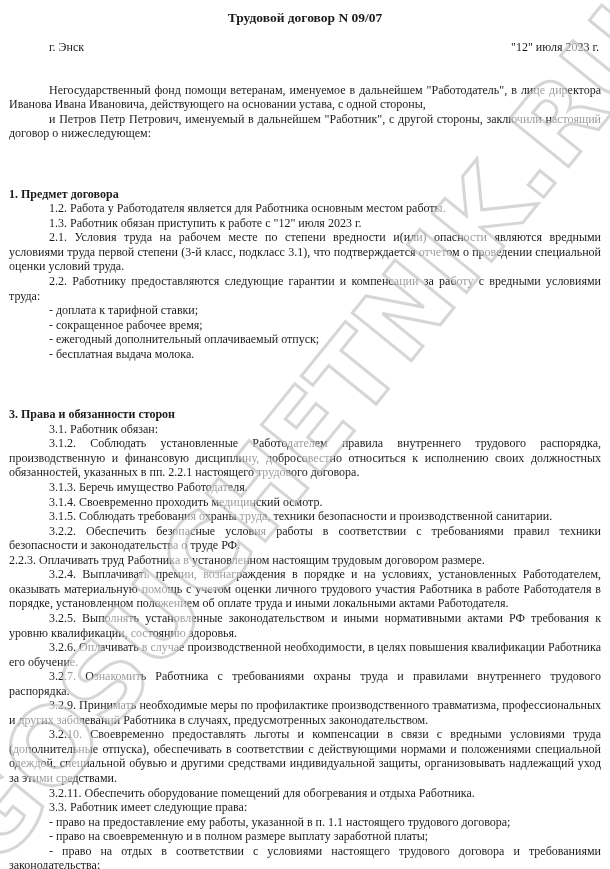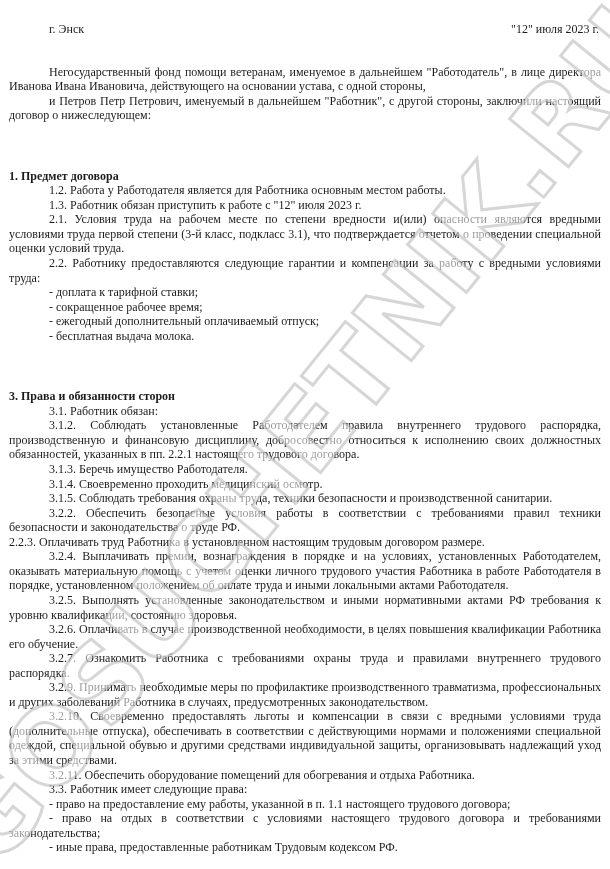--- a/index.html
+++ b/index.html
@@ -67,20 +67,21 @@
     -webkit-text-stroke: 3px rgba(165, 165, 165, 0.45);
     pointer-events: none;
     z-index: 5;
     user-select: none;
   }
 </style>
 </head>
 <body style="background: rgb(255, 255, 255);">
 
 <div class="page" style="color: rgb(28, 28, 28);">
+  <div class="doc-title">Трудовой договор N 09/07</div>
 
   <div class="meta-row">
     <span class="meta-city">г. Энск</span>
     <span class="meta-date">"12" июля 2023 г.</span>
   </div>
 
   <div>
       <div class="para">Негосударственный фонд помощи ветеранам, именуемое в дальнейшем "Работодатель", в лице директора Иванова Ивана Ивановича, действующего на основании устава, с одной стороны,</div>
       <div class="para">и Петров Петр Петрович, именуемый в дальнейшем "Работник", с другой стороны, заключили настоящий договор о нижеследующем:</div>
       <div class="heading">1. Предмет договора</div>
@@ -102,18 +103,19 @@
       <div class="para0">2.2.3. Оплачивать труд Работника в установленном настоящим трудовым договором размере.</div>
       <div class="para">3.2.4. Выплачивать премии, вознаграждения в порядке и на условиях, установленных Работодателем, оказывать материальную помощь с учетом оценки личного трудового участия Работника в работе Работодателя в порядке, установленном положением об оплате труда и иными локальными актами Работодателя.</div>
       <div class="para">3.2.5. Выполнять установленные законодательством и иными нормативными актами РФ требования к уровню квалификации, состоянию здоровья.</div>
       <div class="para">3.2.6. Оплачивать в случае производственной необходимости, в целях повышения квалификации Работника его обучение.</div>
       <div class="para">3.2.7. Ознакомить Работника с требованиями охраны труда и правилами внутреннего трудового распорядка.</div>
       <div class="para">3.2.9. Принимать необходимые меры по профилактике производственного травматизма, профессиональных и других заболеваний Работника в случаях, предусмотренных законодательством.</div>
       <div class="para">3.2.10. Своевременно предоставлять льготы и компенсации в связи с вредными условиями труда (дополнительные отпуска), обеспечивать в соответствии с действующими нормами и положениями специальной одеждой, специальной обувью и другими средствами индивидуальной защиты, организовывать надлежащий уход за этими средствами.</div>
       <div class="para">3.2.11. Обеспечить оборудование помещений для обогревания и отдыха Работника.</div>
       <div class="para">3.3. Работник имеет следующие права:</div>
       <div class="para">- право на предоставление ему работы, указанной в п. 1.1 настоящего трудового договора;</div>
+      <div class="para">- право на своевременную и в полном размере выплату заработной платы;</div>
       <div class="para">- право на отдых в соответствии с условиями настоящего трудового договора и требованиями законодательства;</div>
       <div class="para">- иные права, предоставленные работникам Трудовым кодексом РФ.</div>
     </div>
 
   <div class="watermark">GOSUCHETNIK.RU</div>
 </div>
 
 </body></html>

